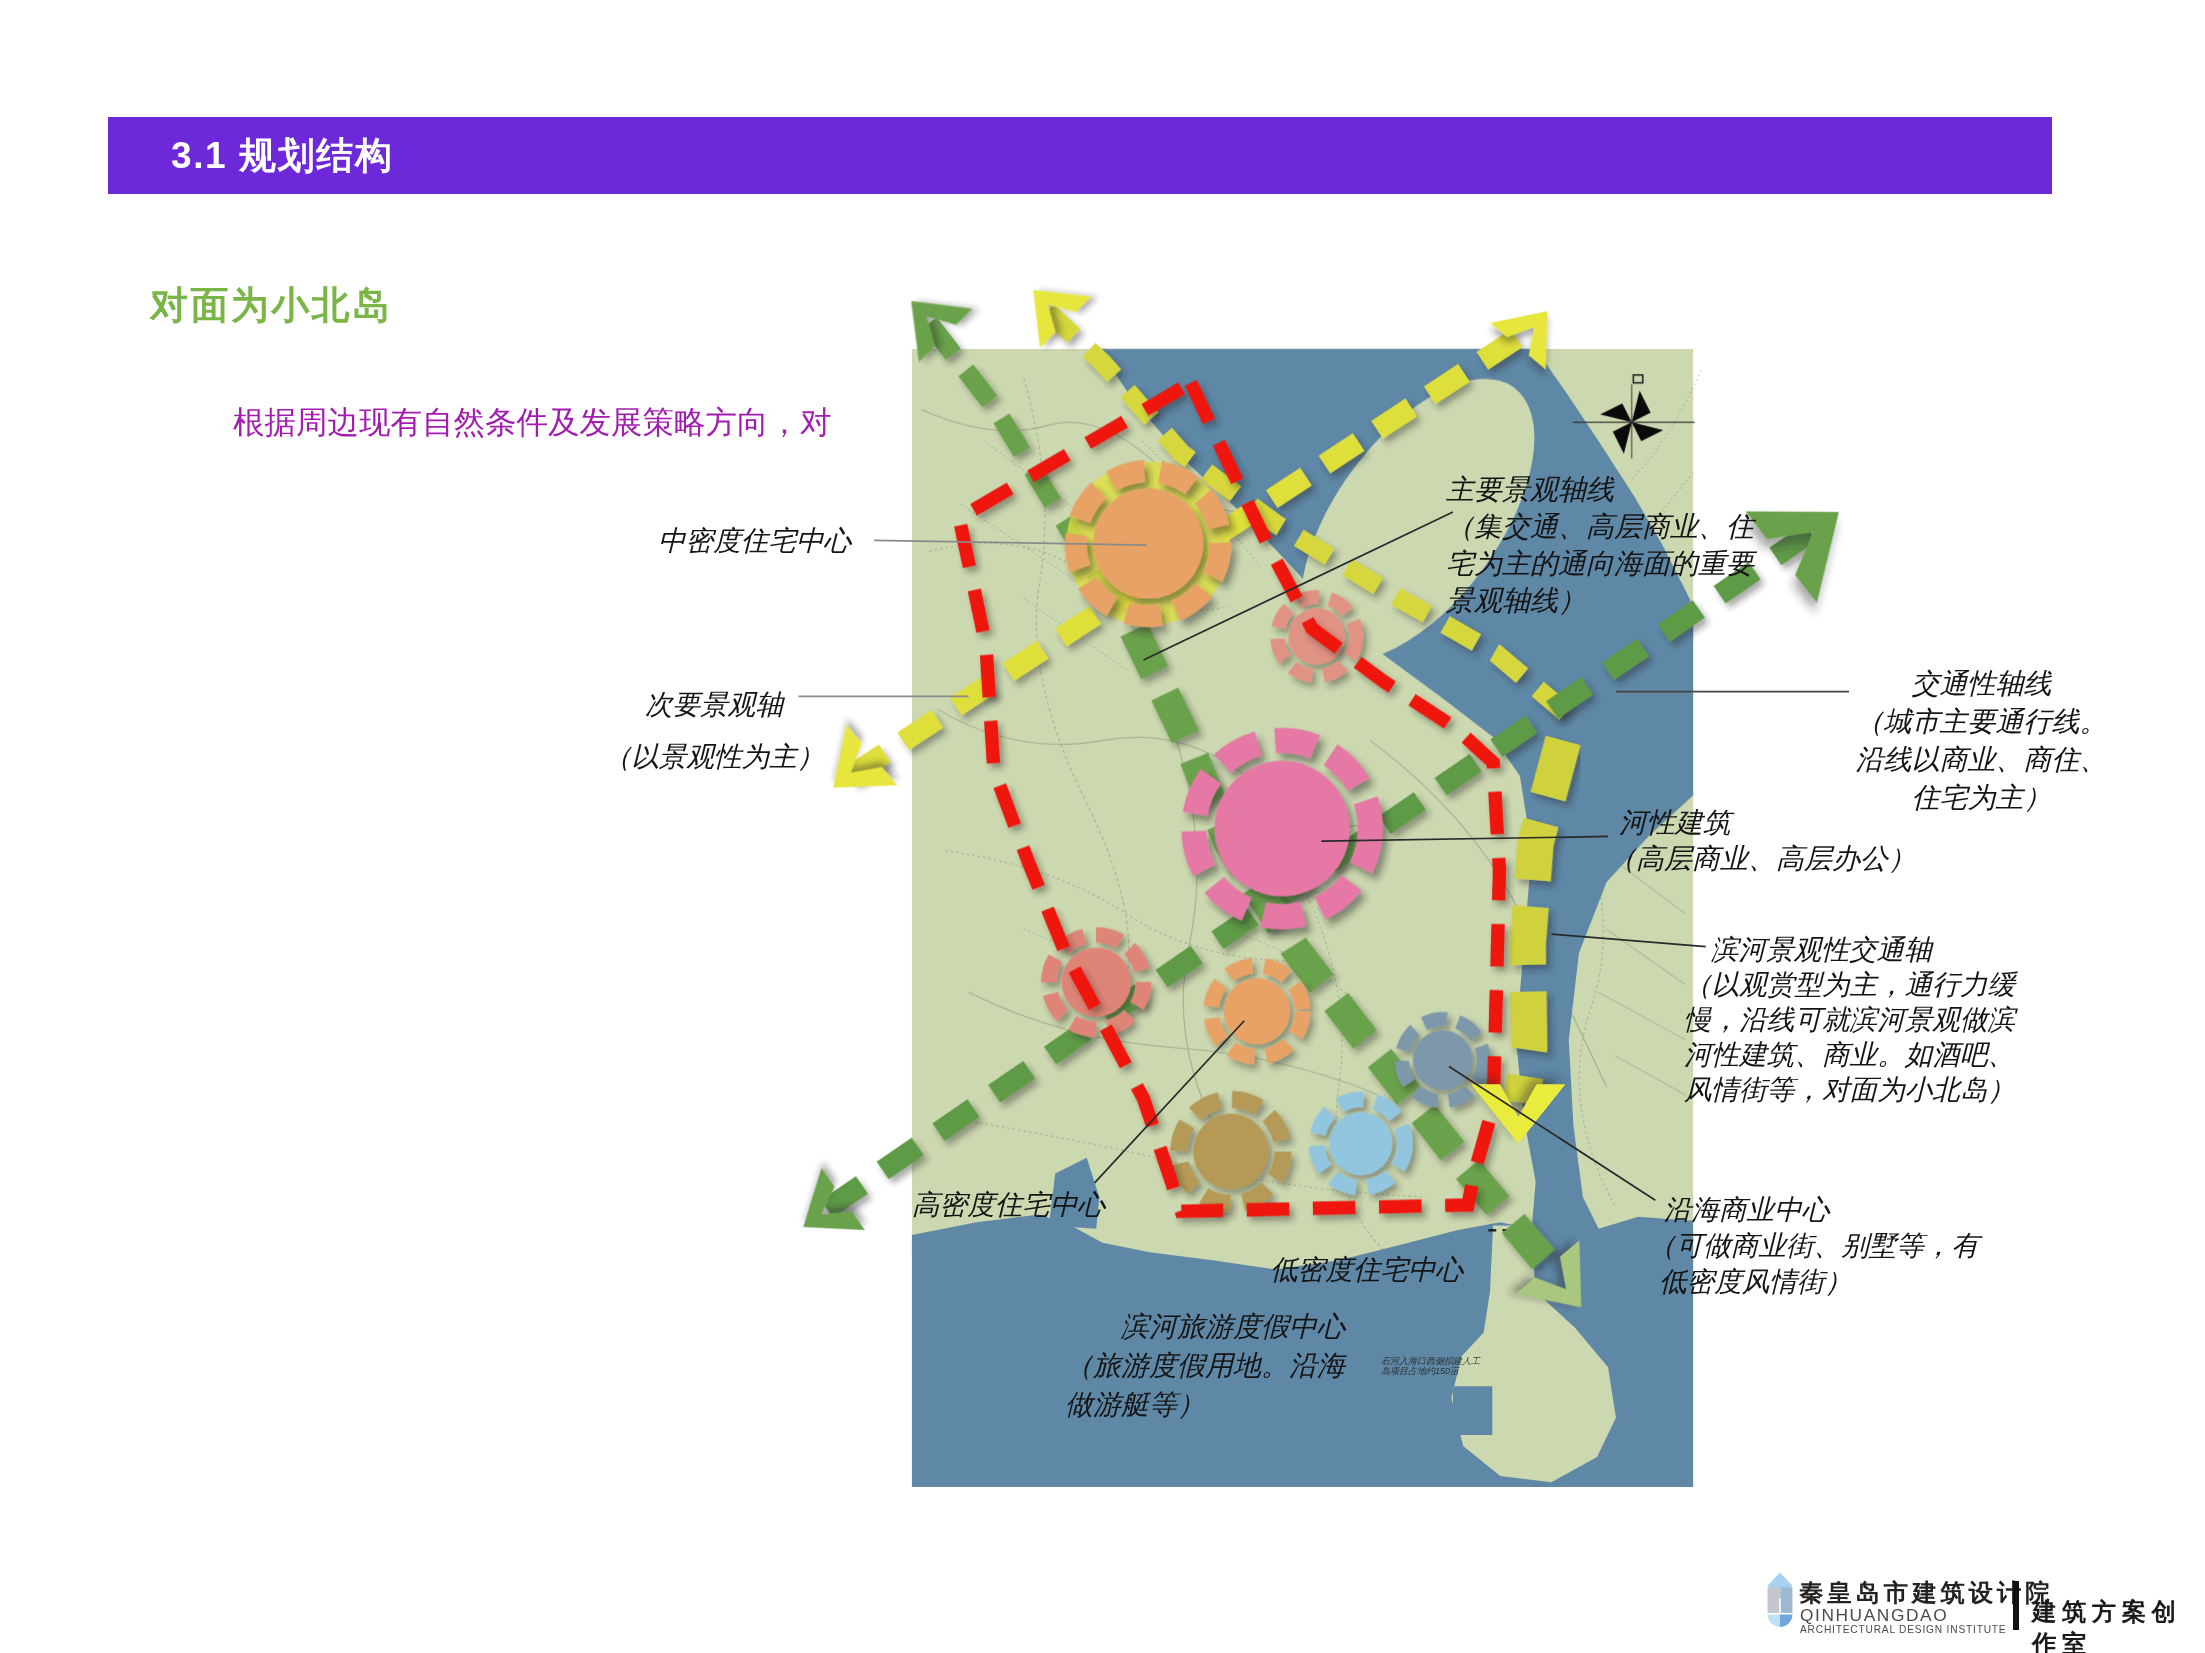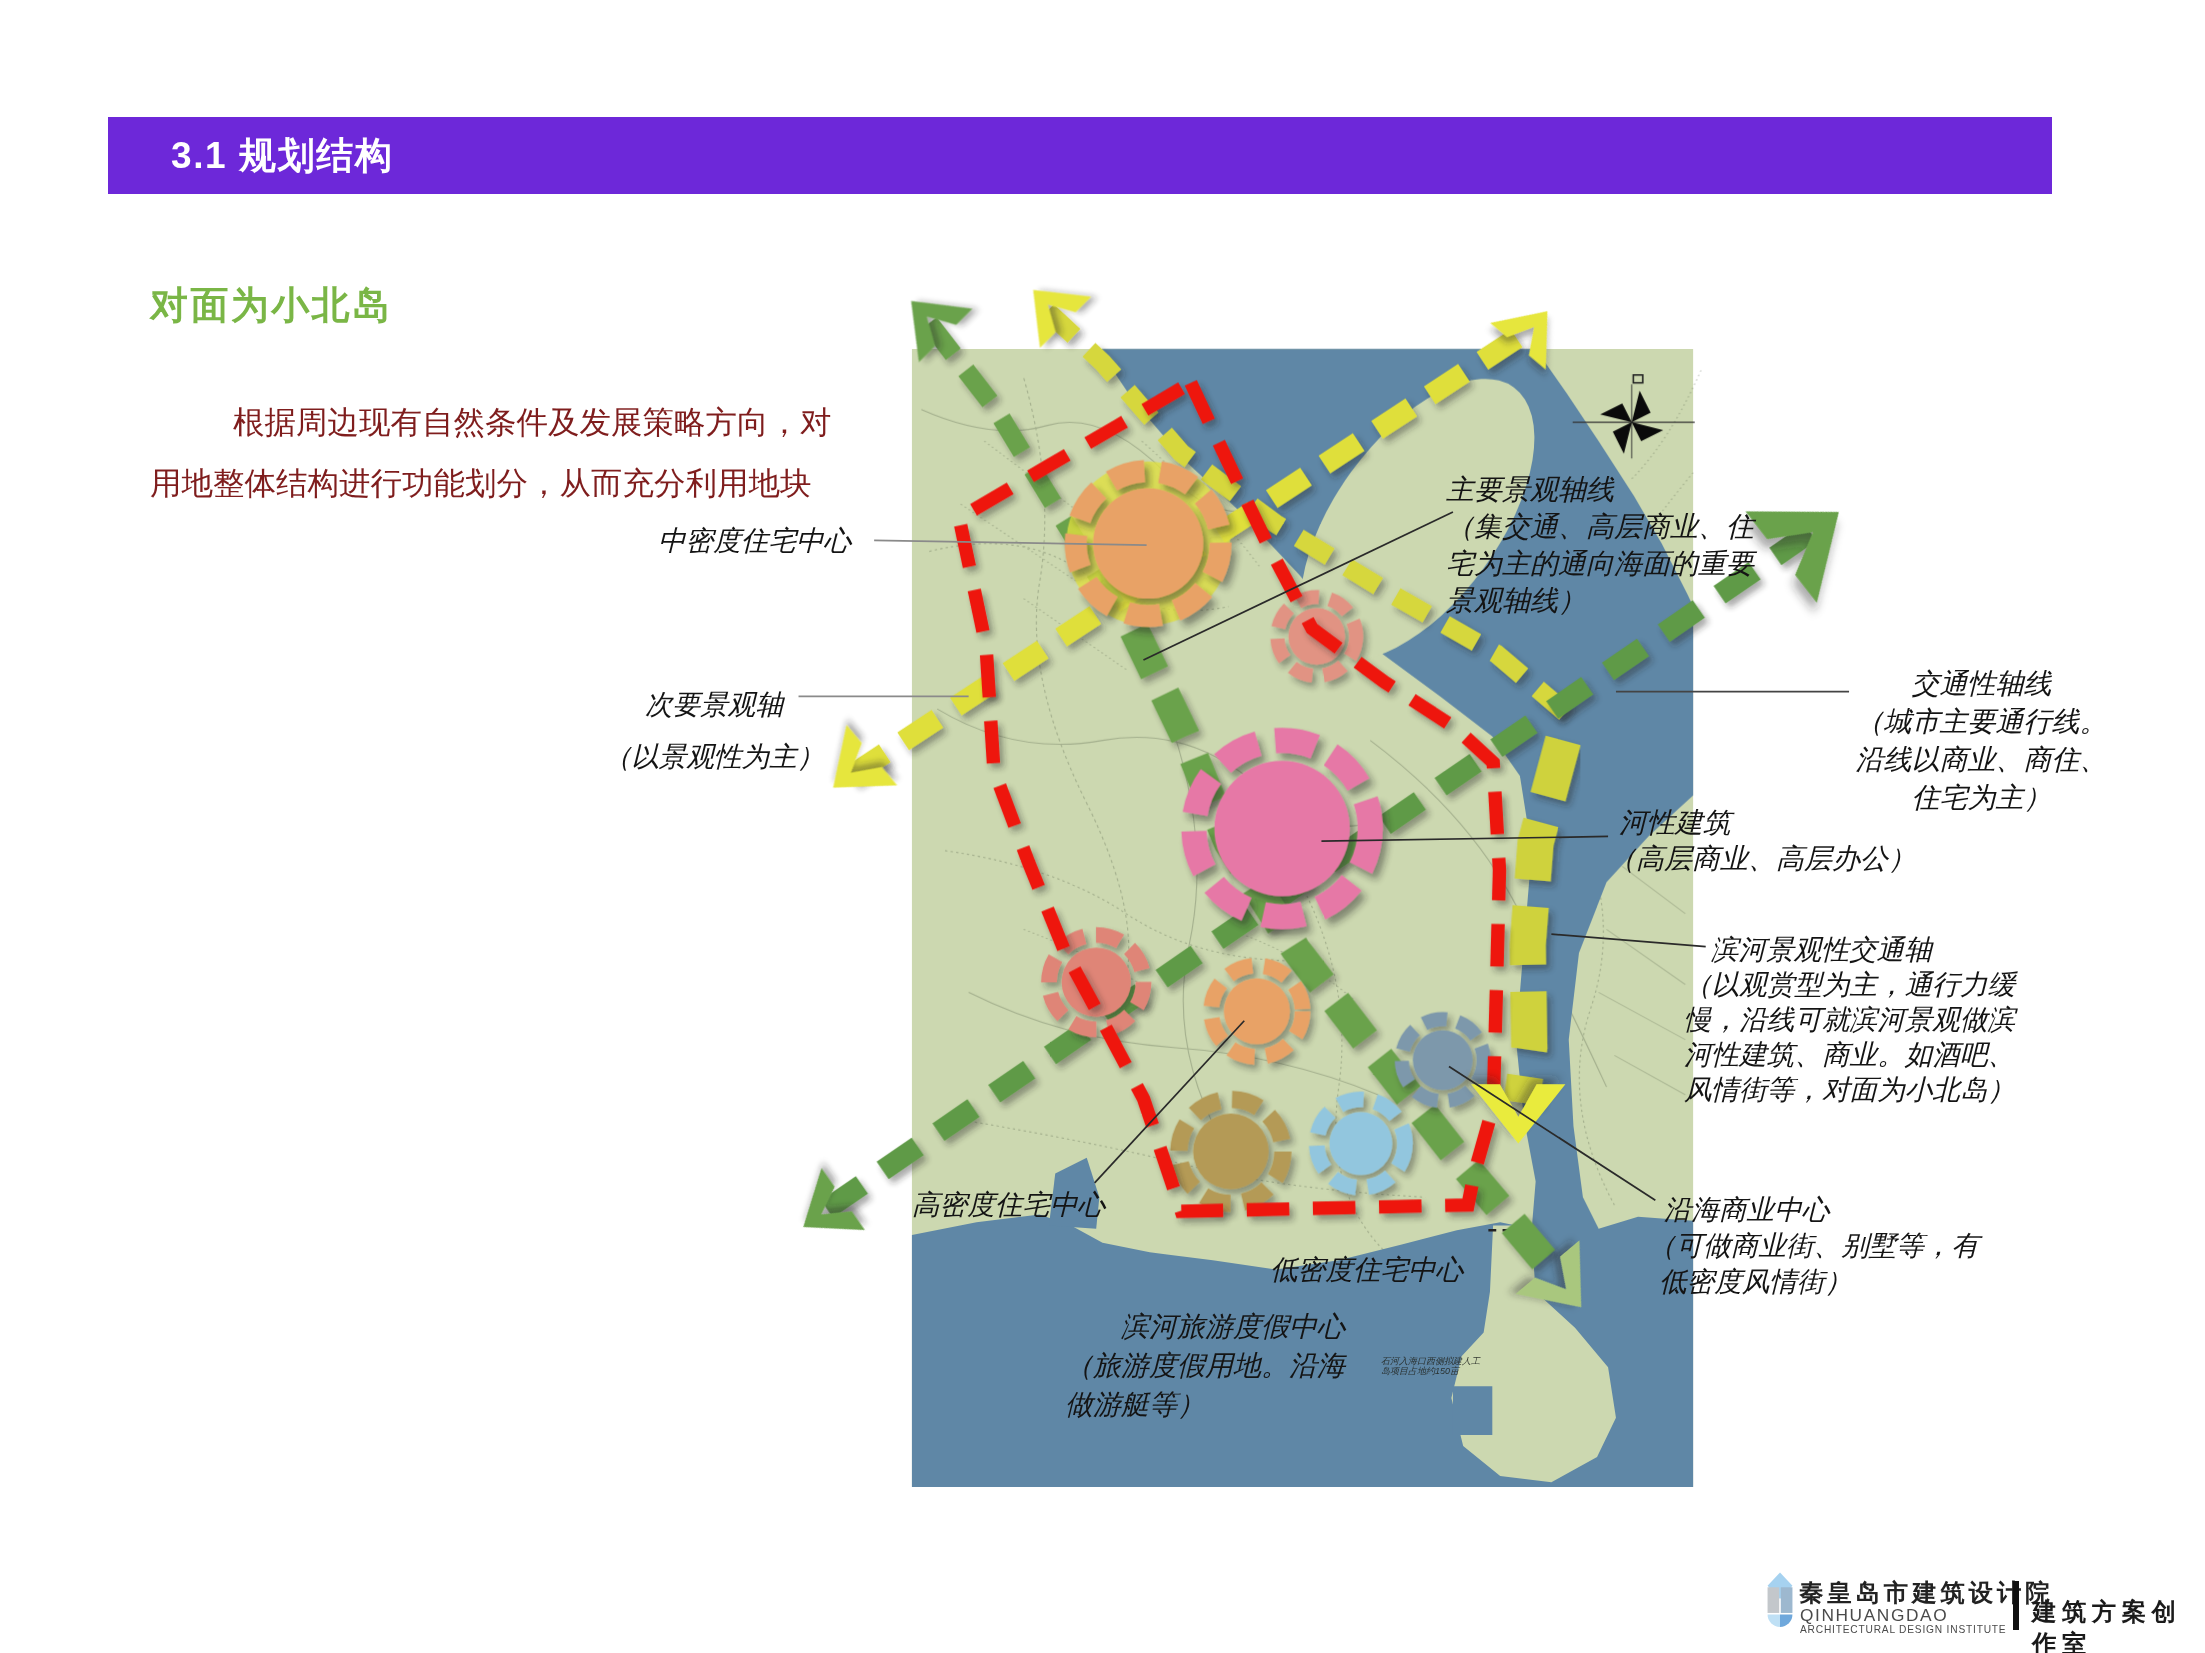--- a/index.html
+++ b/index.html
@@ -3,21 +3,21 @@
 <meta charset="utf-8">
 <style>
   html,body{margin:0;padding:0;width:2205px;height:1654px;background:#ffffff;overflow:hidden;
             font-family:"Liberation Sans",sans-serif;}
   .abs{position:absolute;}
   
   #header-bar{left:108px;top:117px;width:1944px;height:77px;background:#6d28d9;}
   #header-title{left:63px;top:0;height:77px;line-height:77px;color:#ffffff;font-size:37px;font-weight:bold;letter-spacing:1.6px;}
   
   #intro-title{left:150px;top:280px;font-size:38px;font-weight:bold;color:#7ab646;letter-spacing:2.4px;}
-  #intro-para{left:150px;top:392px;width:732px;font-size:31.5px;line-height:61px;color:#7f1d1d;}
+  #intro-para{left:150px;top:392px;width:732px;font-size:31.5px;line-height:61px;color:#a21caf;}
   #intro-para .ln0{padding-left:83px;}
   
   .ann{position:absolute;color:#141414;font-family:"Liberation Serif",serif;}
   .ann div{white-space:nowrap;font-style:italic;}
   .i14 > div:first-child{padding-left:11px;}
   .i20 > div:first-child{padding-left:15.8px;}
   .i30 > div:first-child{padding-left:23.6px;text-align:right;}
   .i34 > div:first-child{padding-left:27px;}
   .ctr{text-align:center;}
   
@@ -180,21 +180,20 @@
   </g>
 </svg>
 
 <div class="abs" id="header-bar">
   <div class="abs" id="header-title">3.1 规划结构</div>
 </div>
 
 <div class="abs" id="intro-title">对面为小北岛</div>
 <div class="abs" id="intro-para">
   <div class="ln0">根据周边现有自然条件及发展策略方向，对</div>
-  <div>用地整体结构进行功能划分，从而充分利用地块</div>
 </div>
 
 <div class="ann" style="left:658px;top:522px;font-size:27.6px;">
   <div>中密度住宅中心</div>
 </div>
 
 <div class="ann" style="left:1446px;top:471px;font-size:28px;line-height:37px;">
   <div>主要景观轴线</div>
   <div>（集交通、高层商业、住</div>
   <div>宅为主的通向海面的重要</div>

